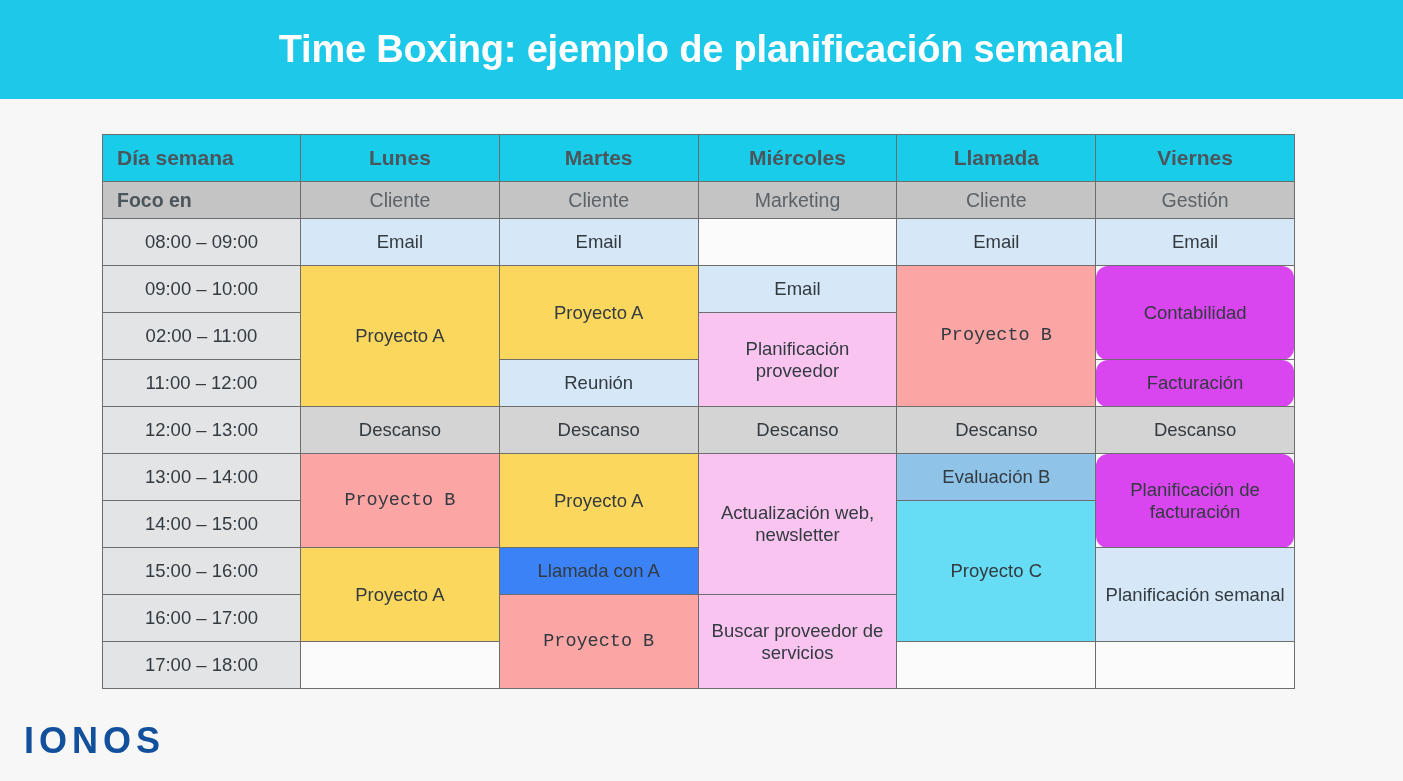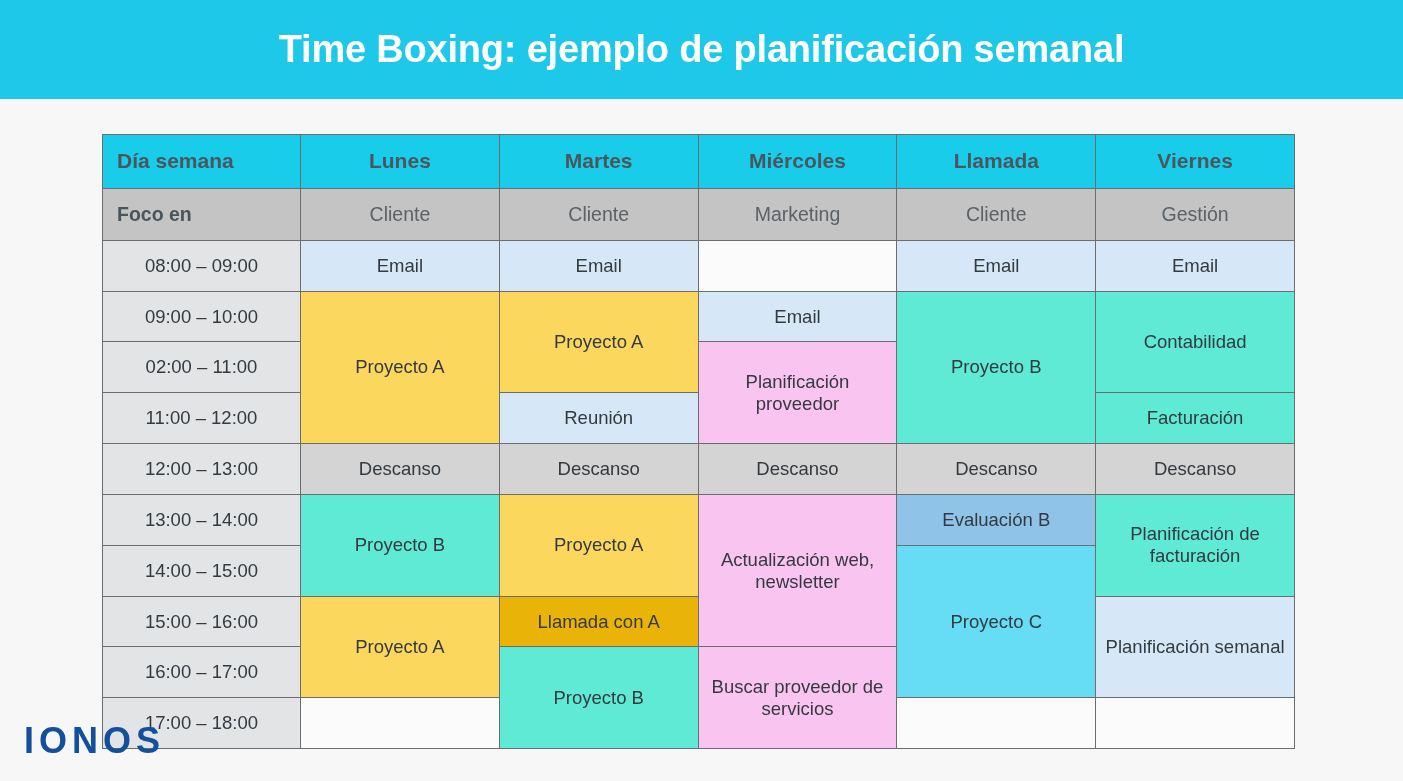--- a/index.html
+++ b/index.html
@@ -32,21 +32,21 @@
     position:absolute;
     left:102px;top:35px;
     border-collapse:collapse;
     table-layout:fixed;
     width:1192px;
   }
   table.tb col.timecol{width:198px;}
   table.tb col.daycol{width:198.8px;}
   table.tb td, table.tb th{
     border:1px solid #6d6d6d;
-    padding:14px 6px;
+    padding:0 6px;
     text-align:center;
     vertical-align:middle;
     font-size:18.5px;
     color:#333a40;
     line-height:1.18;
     font-weight:normal;
     box-sizing:border-box;
   }
   tr.hdr th{
     height:47px;
@@ -72,26 +72,26 @@
     font-weight:bold;
     font-size:19px;
     text-align:left;
     padding-left:14px;
     height:47px;
     margin-top:40px;
   }
   
   .c-email   {background:#d6e8f7;}
   .c-yellow  {background:#fbd85d;margin-left:43px;}
-  .c-gold    {background:#eab308;}
-  .c-blue    {background:#5eead4;}
+  .c-gold    {background:#3b82f6;}
+  .c-blue    {background:#fca5a5;font-family:Liberation Mono, monospace;}
   .c-blue2   {background:#8fc4e8;}
   .c-cyan    {background:#66ddf5;}
   .c-pinklight{background:#f9c5f0;}
-  .c-magenta {background:#5eead4;}
+  .c-magenta {background:#d946ef;border-radius:12px;}
   .c-grey    {background:#d4d4d4;}
   .c-empty   {background:#fbfbfb;}
   #logo{
     position:absolute;
     left:24px;top:720px;
     font-size:36px;
     font-weight:bold;
     letter-spacing:5px;
     color:#12509c;
     font-family:"Liberation Sans", sans-serif;

